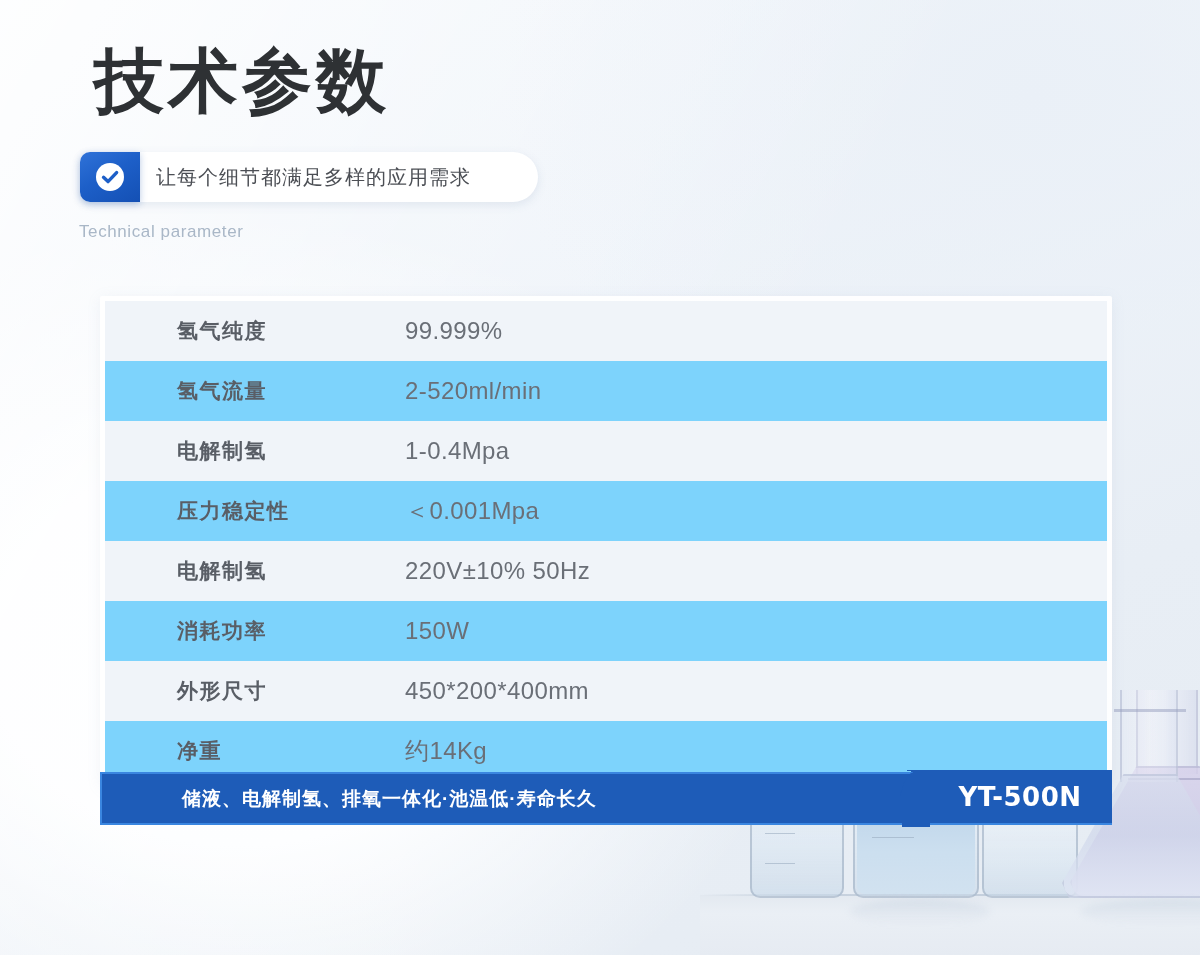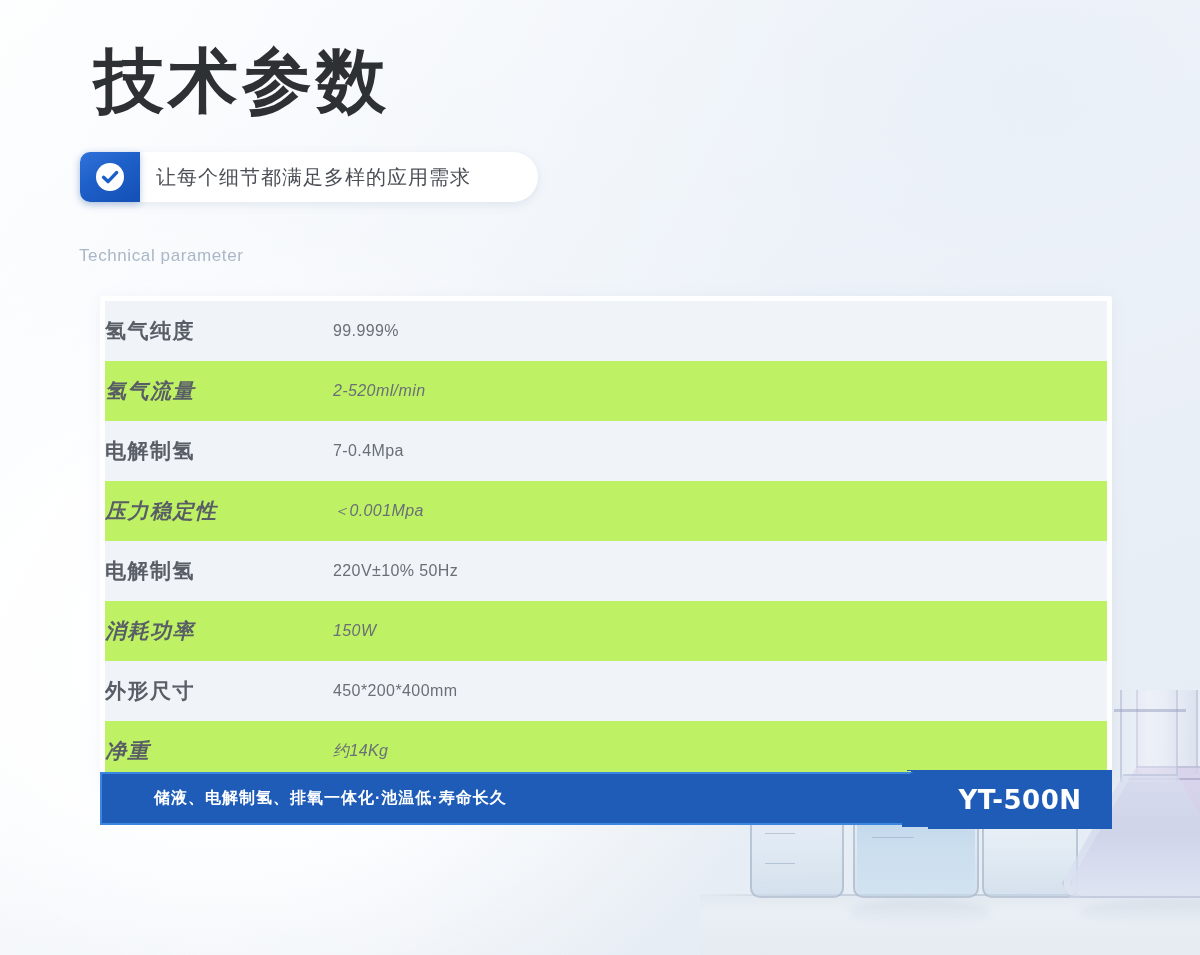--- a/index.html
+++ b/index.html
@@ -166,75 +166,75 @@
     color: #4c4f55;
     letter-spacing: 1px;
     white-space: nowrap;
   }
 
   #subtitle-en {
     position: absolute; left: 79px; top: 222px;
     font-size: 17px;
     color: #a9b7c7;
     letter-spacing: 0.6px;
-    margin-top: 24px;
   }
 
   
   #spec-table {
     position: absolute;
     left: 100px; top: 296px;
     width: 1012px;
     border: 5px solid rgba(255,255,255,0.92);
     border-radius: 2px;
     overflow: hidden;
     box-shadow: 0 2px 14px rgba(140,160,185,0.10);
   }
   .spec-row {
     display: flex;
     align-items: center;
     height: 60px;
+    padding-left: 72px;
   }
   .spec-row.odd  { background: #f0f4f9; }
-  .spec-row.even { background: #bef264; font-style: italic; }
+  .spec-row.even { background: #7dd3fc; }
   .spec-label {
     width: 228px;
     flex: none;
     font-size: 21px;
     font-weight: bold;
     color: #595e66;
     letter-spacing: 1.5px;
   }
   .spec-value {
-    font-size: 16px;
+    font-size: 24px;
     color: #6a6f77;
     letter-spacing: 0.4px;
   }
 
   
   #footer-bar {
     position: absolute;
     left: 100px; top: 772px;
     width: 1012px; height: 53px;
     background: #1e5cb8;
     border: 2px solid #3a86e0;
     display: flex; align-items: center;
   }
   #footer-text {
-    padding-left: 52px;
-    font-size: 16px;
+    padding-left: 80px;
+    font-size: 19px;
     font-weight: bold;
     color: #ffffff;
     letter-spacing: 1px;
     white-space: nowrap;
   }
   #model-tab {
     position: absolute;
     left: 928px; top: 770px;
-    width: 184px; height: 59px;
+    width: 184px; height: 53px;
     background: #1e5cb8;
     display: flex; align-items: center; justify-content: center;
     border-radius: 0;
   }
   #model-tab::before {
     content: "";
     position: absolute;
     left: -26px; top: 0;
     width: 28px; height: 57px;
     background:
@@ -326,21 +326,21 @@
     <div class="spec-row odd">
       <div class="spec-label">氢气纯度</div>
       <div class="spec-value">99.999%</div>
     </div>
     <div class="spec-row even">
       <div class="spec-label">氢气流量</div>
       <div class="spec-value">2-520ml/min</div>
     </div>
     <div class="spec-row odd">
       <div class="spec-label">电解制氢</div>
-      <div class="spec-value">7-0.4Mpa</div>
+      <div class="spec-value">1-0.4Mpa</div>
     </div>
     <div class="spec-row even">
       <div class="spec-label">压力稳定性</div>
       <div class="spec-value">＜0.001Mpa</div>
     </div>
     <div class="spec-row odd">
       <div class="spec-label">电解制氢</div>
       <div class="spec-value">220V±10%  50Hz</div>
     </div>
     <div class="spec-row even">

